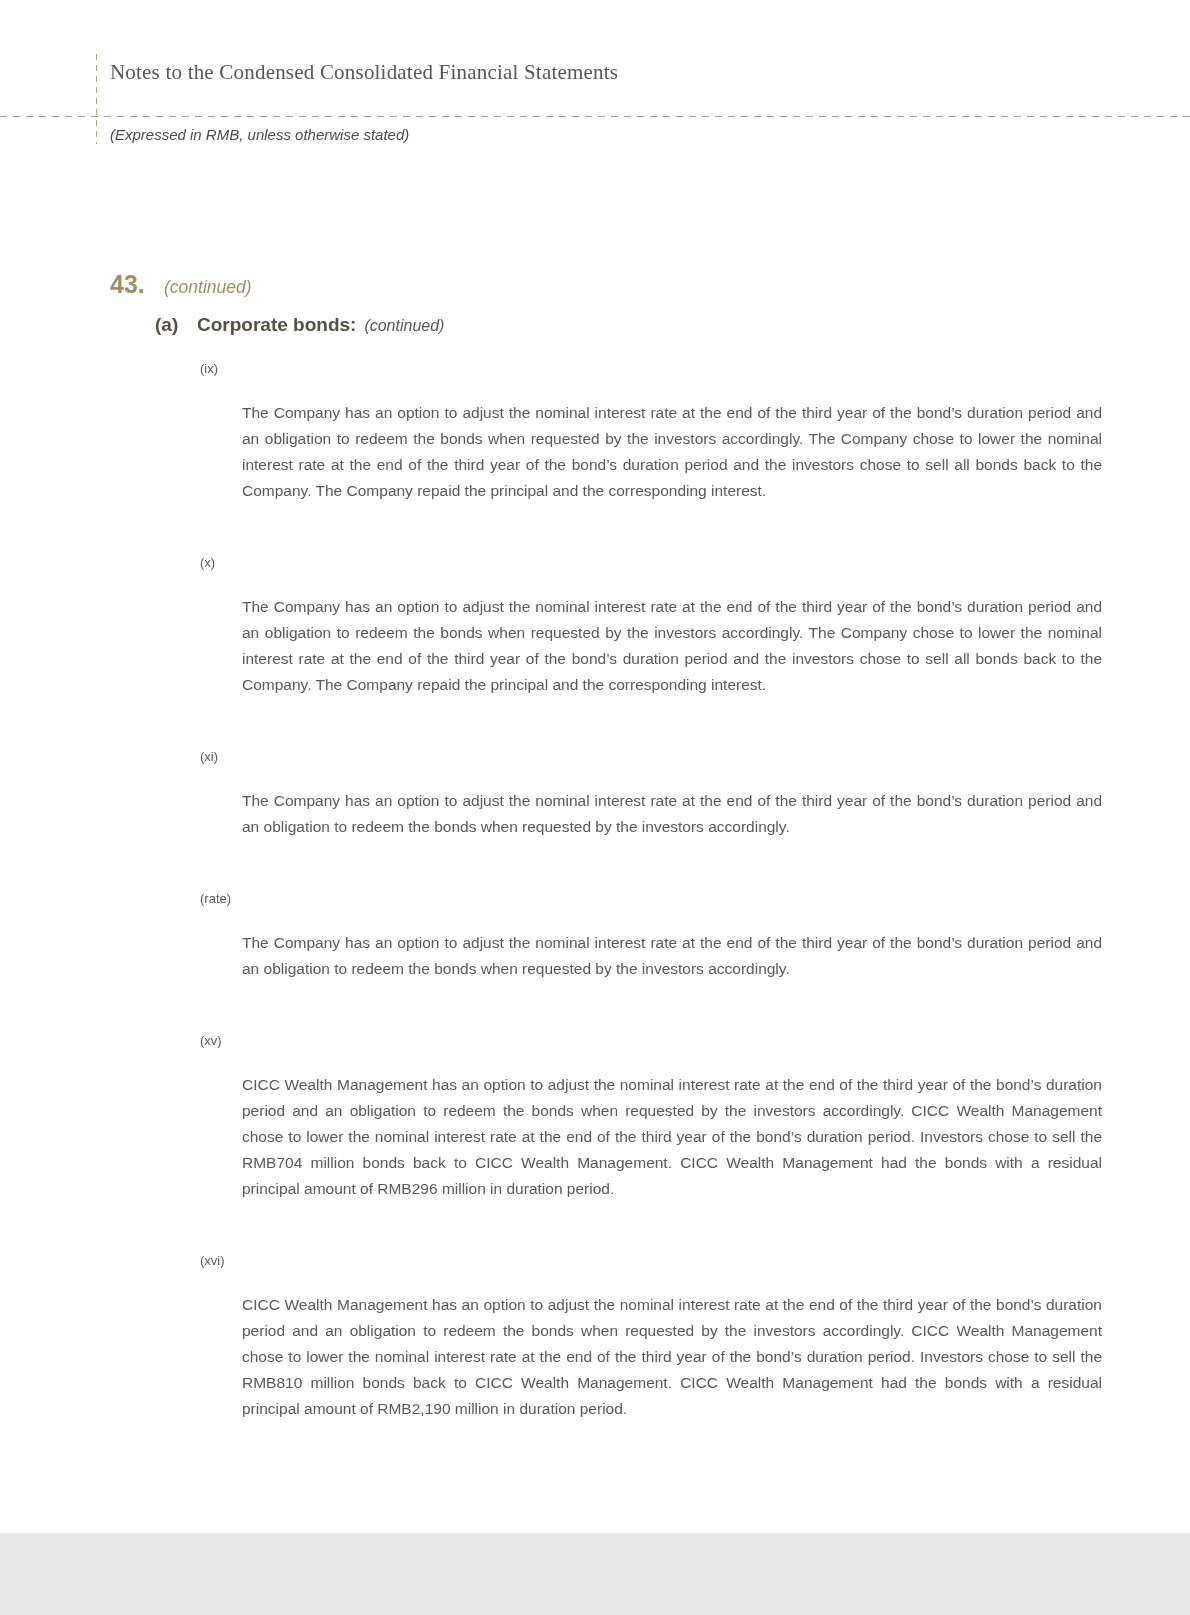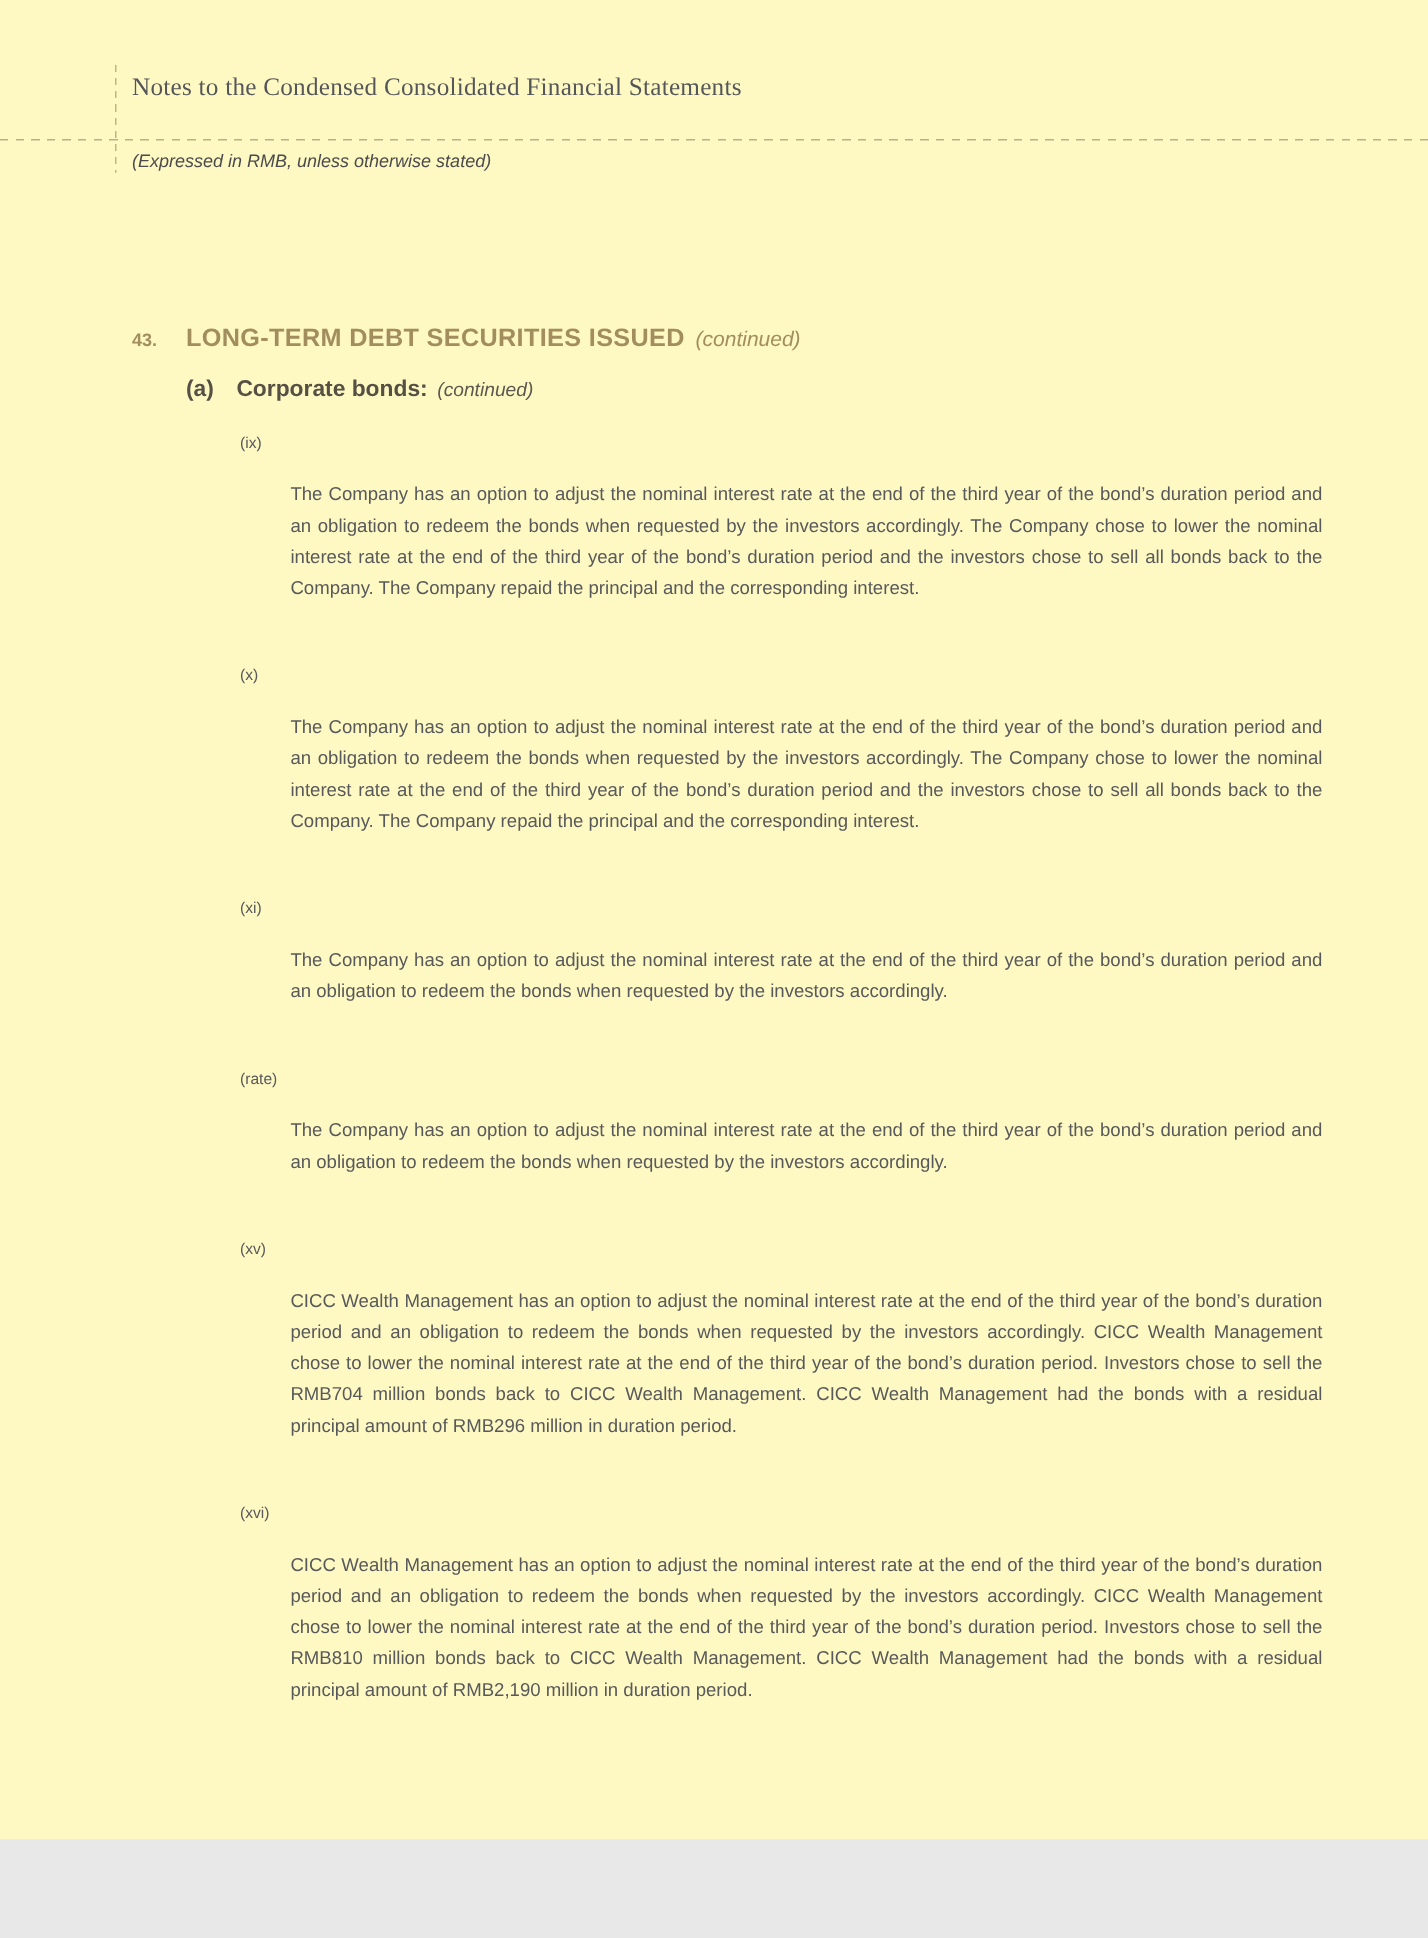--- a/index.html
+++ b/index.html
@@ -4,21 +4,21 @@
 <style>
   html, body {
     margin: 0;
     padding: 0;
     background: #e8e8e8;
   }
   .page {
     position: relative;
     width: 1190px;
     height: 1533px;
-    background: #fef9c3;
+    background: #ffffff;
     font-family: "Liberation Sans", sans-serif;
     overflow: hidden;
   }
   
   .vert-dash {
     position: absolute;
     left: 96px;
     top: 54px;
     width: 1px;
     height: 90px;
@@ -55,21 +55,21 @@
   
   .section-heading {
     position: absolute;
     left: 110px;
     top: 270px;
     display: flex;
     align-items: baseline;
     white-space: nowrap;
   }
   .section-number {
-    font-size: 15px;
+    font-size: 25px;
     font-weight: 700;
     color: #a28d5f;
     width: 45px;
     flex: 0 0 45px;
   }
   .section-title {
     font-size: 21px;
     font-weight: 700;
     color: #a28d5f;
     letter-spacing: 0.3px;
@@ -150,21 +150,20 @@
 
 <div class="page">
 
   <div class="vert-dash"></div>
   <div class="header-title">Notes to the Condensed Consolidated Financial Statements</div>
   <div class="horiz-dash"></div>
   <div class="header-subtitle">(Expressed in RMB, unless otherwise stated)</div>
 
   <div class="section-heading">
     <span class="section-number">43.</span>
-    <span class="section-title">LONG-TERM DEBT SECURITIES ISSUED</span>
     <span class="section-continued">(continued)</span>
   </div>
 
   <div class="subsection-heading">
     <span class="subsection-label">(a)</span>
     <span class="subsection-title">Corporate bonds:</span>
     <span class="subsection-continued">(continued)</span>
   </div>
 
   <div class="items">

